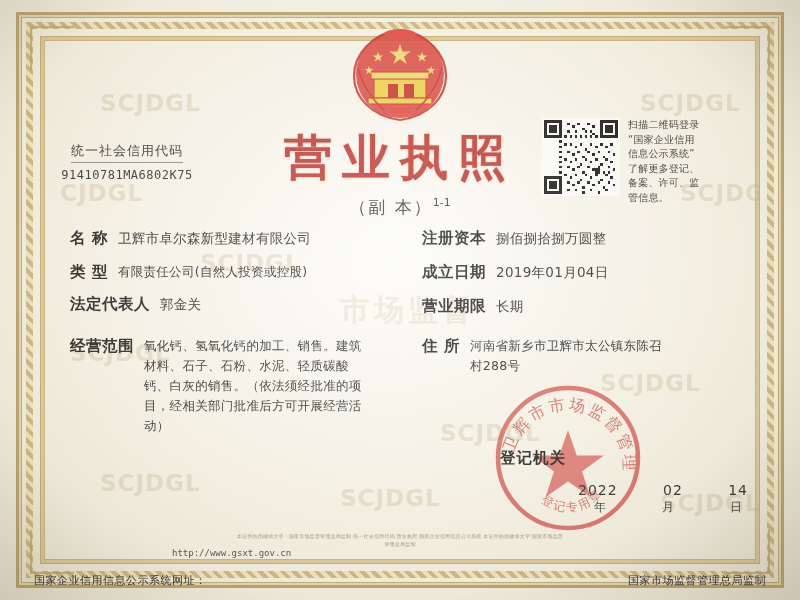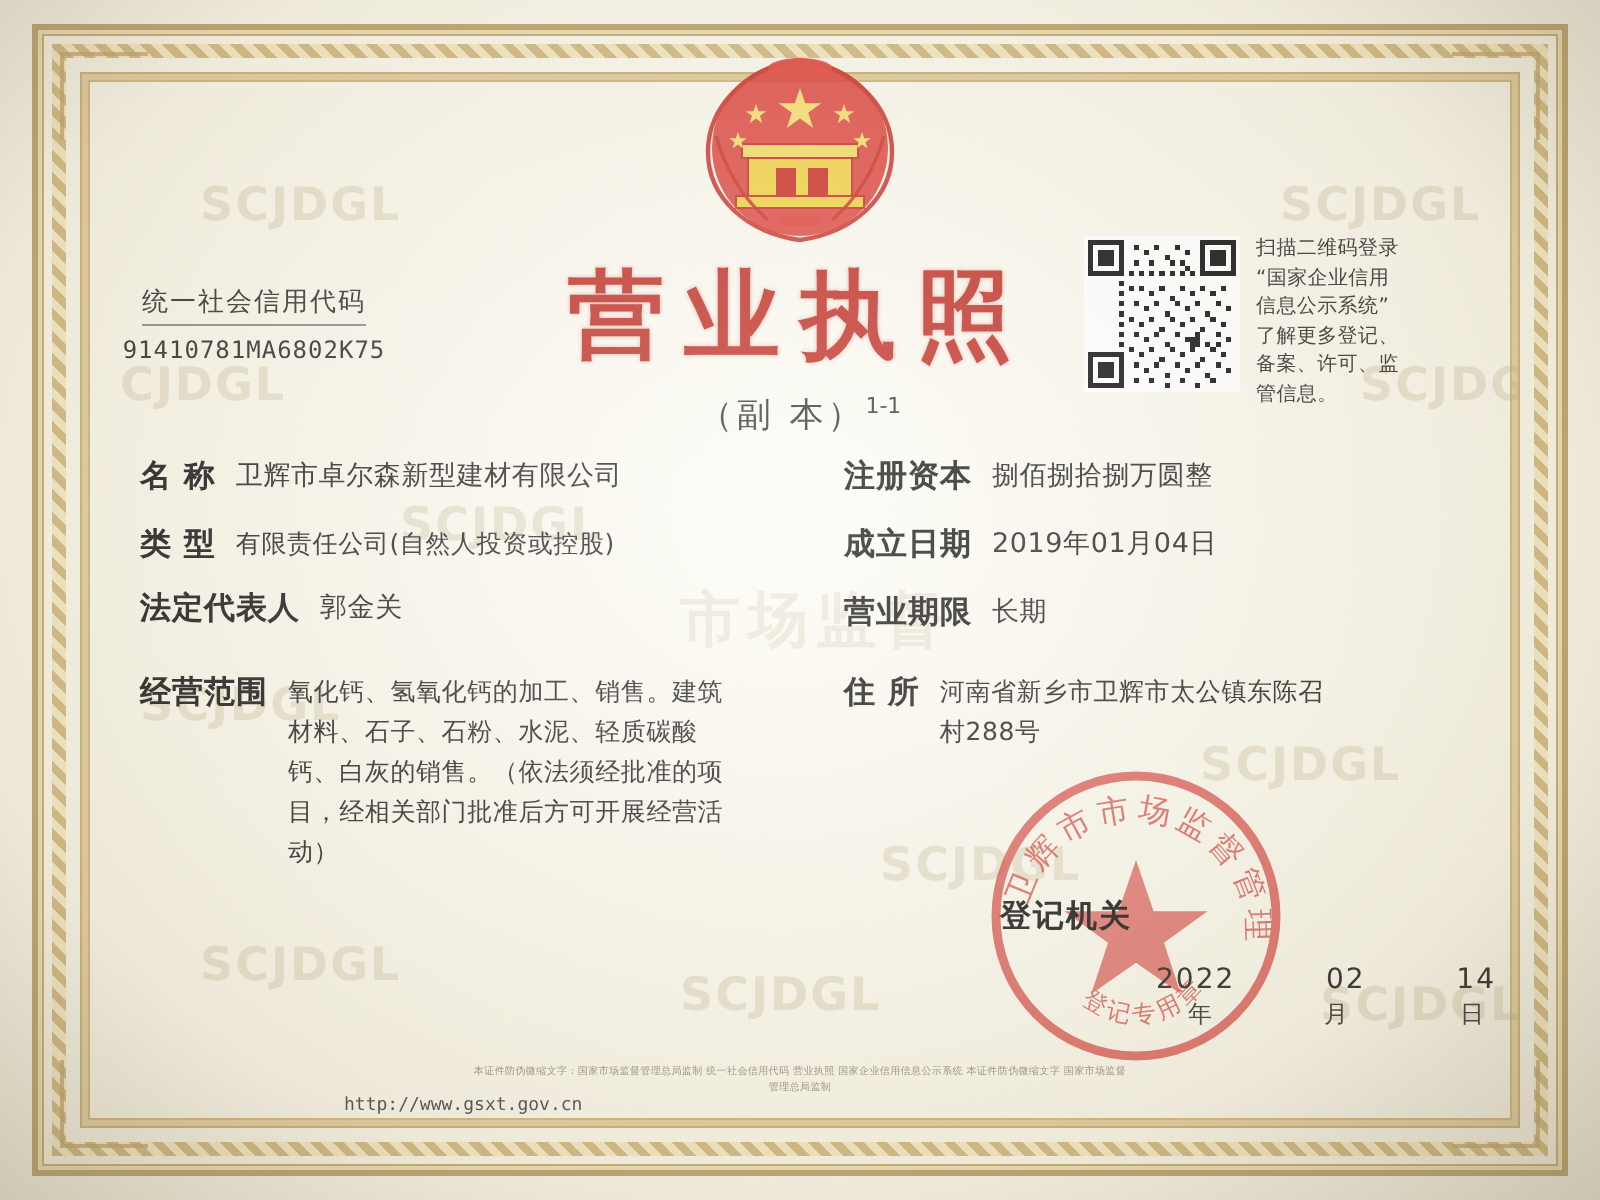--- a/index.html
+++ b/index.html
@@ -556,14 +556,16 @@
       <span>月</span>
       <span>日</span>
     </div>
   </div>
 
   <div id="microtext">本证件防伪微缩文字：国家市场监督管理总局监制 统一社会信用代码 营业执照 国家企业信用信息公示系统 本证件防伪微缩文字 国家市场监督管理总局监制</div>
   <div id="gov-url">http://www.gsxt.gov.cn</div>
 
   <div id="paper-vignette"></div>
 
+  <div id="footer-left">国家企业信用信息公示系统网址：</div>
+  <div id="footer-right">国家市场监督管理总局监制</div>
 
 </div>
 
 </body></html>

